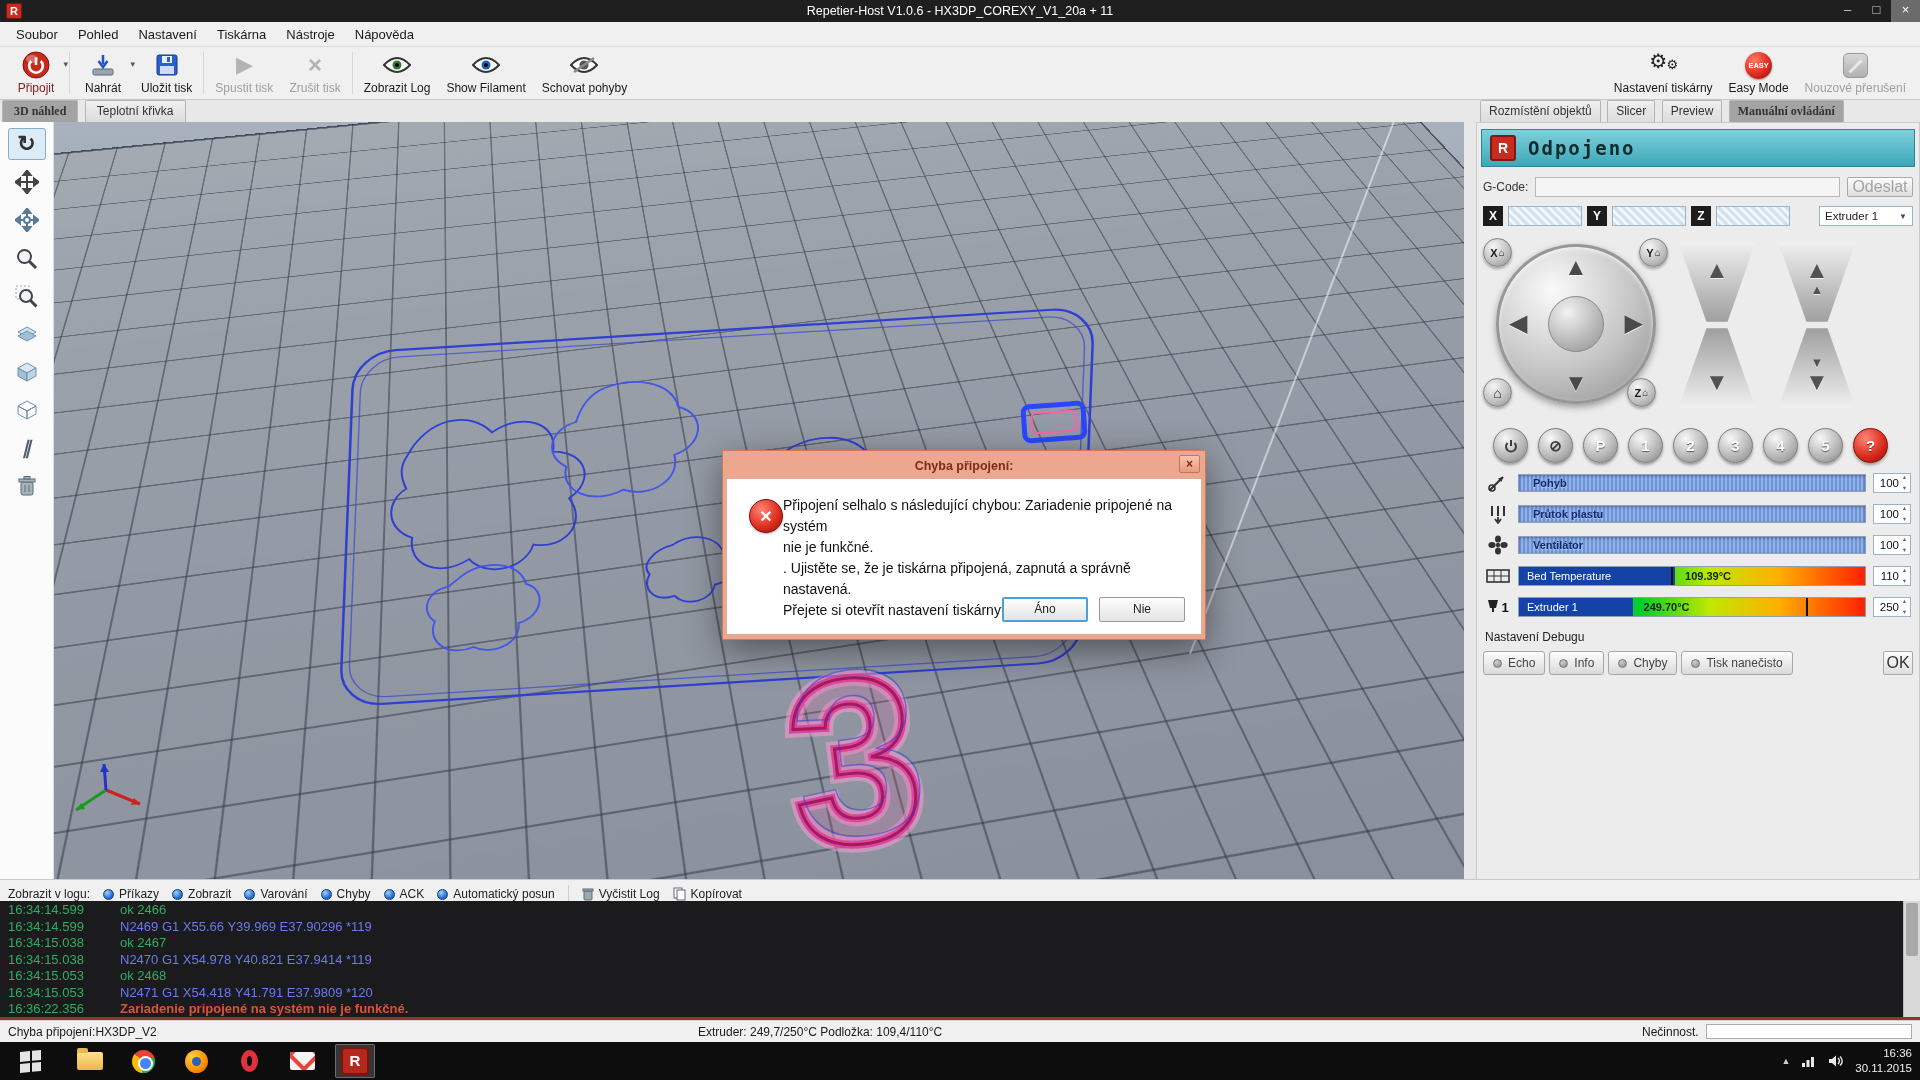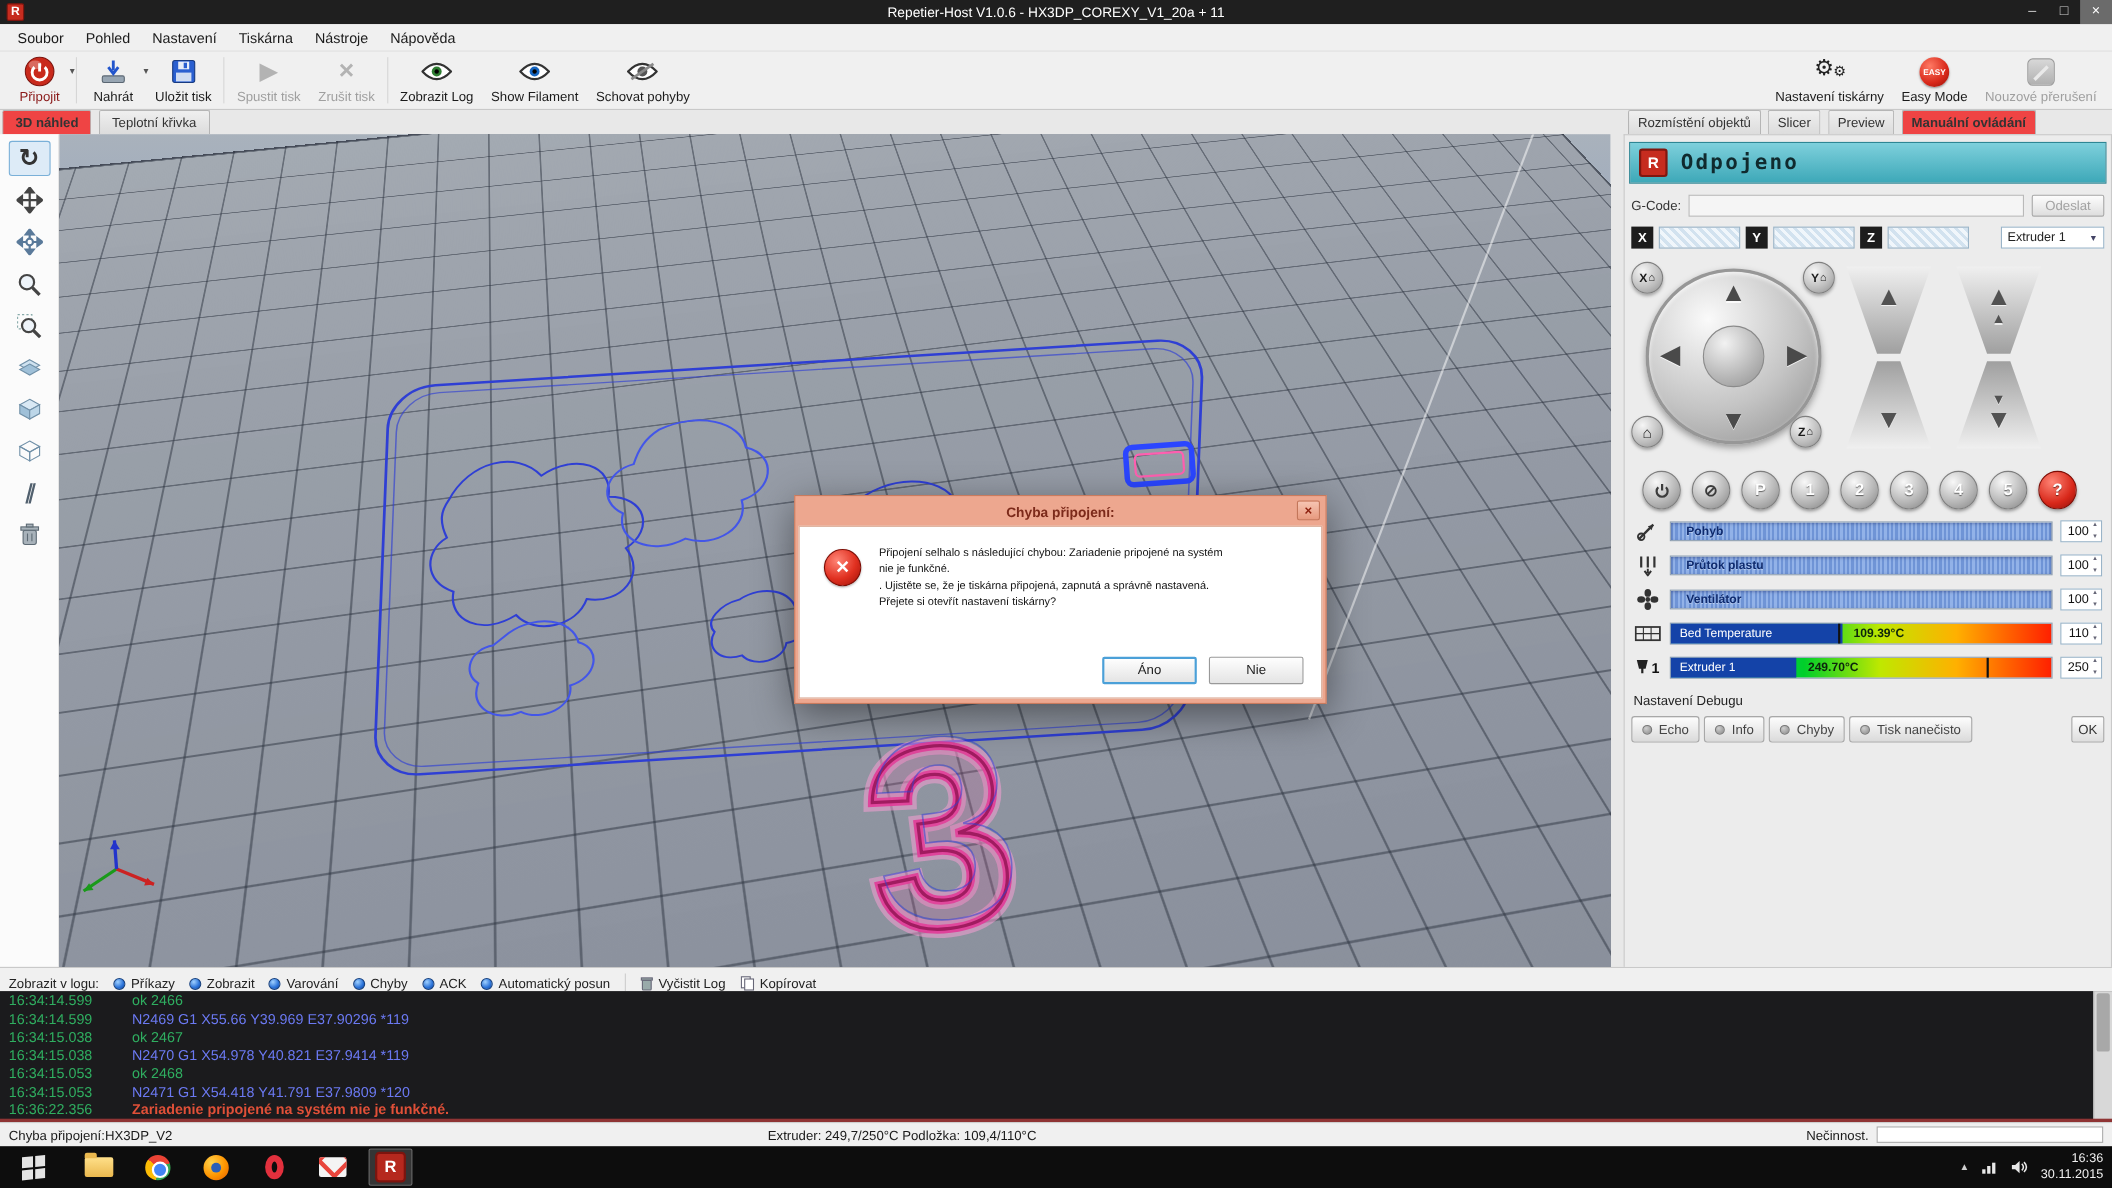--- a/index.html
+++ b/index.html
@@ -33,21 +33,21 @@
   .gears { position:relative; width:28px; height:26px; color:#222; }
   .gears .g1 { position:absolute; left:0; top:-2px; font-size:20px; }
   .gears .g2 { position:absolute; right:-1px; top:6px; font-size:13px; }
   .easyball { width:27px; height:27px; border-radius:50%; background:radial-gradient(circle at 35% 30%, #ff7a64, #d8281a 60%, #8f0f08); color:#fff; font-size:7.5px; font-weight:bold; display:flex; align-items:center; justify-content:center; box-shadow:0 1px 2px rgba(0,0,0,.4); }
   .emerg { width:25px; height:25px; border-radius:5px; background:linear-gradient(#d8d8d8,#b0b0b0); border:1px solid #9a9a9a; position:relative; }
   .emerg::after { content:""; position:absolute; left:3px; top:11px; width:17px; height:3px; background:#e9e9e9; transform:rotate(-45deg); }
 
   
   .tabrow { position:absolute; left:0; top:100px; width:100%; height:22px; }
   .tab { display:inline-block; height:22px; line-height:20px; padding:0 11px; font-size:12px; color:#333; border:1px solid #b5b5b5; border-bottom:none; background:linear-gradient(#efefef,#dcdcdc); border-radius:2px 2px 0 0; margin-right:2px; }
-  .tab.active { background:#ef4444; font-weight:bold; }
+  .tab.active { background:#a3a3a3; font-weight:bold;font-family:Liberation Serif, serif; }
   .ltabs { position:absolute; left:2px; top:0; }
   .rtabs { position:absolute; left:1480px; top:0; white-space:nowrap; }
   .rtabs .tab { padding:0 8px; }
 
   
   .toolstrip { position:absolute; left:0; top:122px; width:54px; height:757px; background:#fbfbfb; border-right:1px solid #ddd; display:flex; flex-direction:column; align-items:center; padding-top:6px; gap:6px; }
   .tool { width:38px; height:32px; display:flex; align-items:center; justify-content:center; border:1px solid transparent; border-radius:3px; }
   .tool.active { background:#ddebf7; border-color:#7ab0d8; }
   .rot-glyph { font-size:22px; font-weight:bold; color:#333; }
   .par-glyph { font-size:18px; font-weight:bold; color:#51606e; font-style:italic; }
@@ -68,34 +68,34 @@
   .paths { position:absolute; inset:0; pointer-events:none; }
 
   
   .dialog { position:absolute; left:722px; top:450px; width:484px; height:190px; background:#eda78f; border:1px solid #c97b5e; box-shadow:0 10px 34px rgba(0,0,0,.45); z-index:40; padding:3px; }
   .dlg-title { height:24px; display:flex; align-items:center; justify-content:center; position:relative; color:#7c2a1a; font-size:12.5px; font-weight:bold; }
   .dlg-close { position:absolute; right:2px; top:1px; width:21px; height:18px; background:linear-gradient(#f6c4b2,#e79a7f); border:1px solid #c3765a; color:#8d1f0d; font-size:12px; font-weight:bold; text-align:center; line-height:16px; border-radius:2px; }
   .dlg-body { position:relative; background:#fff; height:157px; border:1px solid #d9a astonishing; border:1px solid #d9a astonishing; }
   .dlg-body { border:1px solid #dca globally; }
   .dlg-body { border:1px solid #dcae9a; }
   .err-ico { position:absolute; left:22px; top:20px; width:34px; height:34px; border-radius:50%; background:radial-gradient(circle at 35% 30%, #ff8576, #e03020 55%, #9c0f06); border:1px solid #7d0c04; color:#fff; font-size:16px; font-weight:bold; display:flex; align-items:center; justify-content:center; box-shadow:0 1px 2px rgba(0,0,0,.3); }
-  .dlg-text { position:absolute; left:72px; top:16px; right:14px; font-size:10px; color:#111; line-height:1.5; }
+  .dlg-text { position:absolute; left:56px; top:16px; right:14px; font-size:14px; color:#111; line-height:1.5; }
   .dlg-text span { display:block; }
   .dlg-btns { position:absolute; right:16px; bottom:12px; display:flex; gap:11px; }
   .dlg-btn { width:86px; height:25px; background:linear-gradient(#fefefe,#e4e4e4); border:1px solid #999; font-size:12px; color:#222; text-align:center; line-height:23px; border-radius:2px; }
   .dlg-btn.primary { border:2px solid #4ba0d8; line-height:21px; }
 
   
   .rpanel { position:absolute; left:1476px; top:122px; width:444px; height:757px; background:#ececec; border:1px solid #c9c9c9; border-bottom:none; }
   .conn-header { margin:6px 4px 0 4px; height:38px; background:linear-gradient(#7ed0dc,#3da8b8); border:1px solid #2e8694; display:flex; align-items:center; padding-left:8px; }
   .conn-header .appicon2 { width:26px; height:26px; background:#c62c1f; border:2px solid #801710; border-radius:3px; color:#fff; font-weight:bold; font-size:14px; text-align:center; line-height:22px; }
   .conn-status { margin-left:12px; font-family:"DejaVu Sans Mono",monospace; font-weight:bold; font-size:19px; letter-spacing:2px; color:#102a2e; }
   .gcode-row { display:flex; align-items:center; gap:7px; margin:10px 6px 0 6px; font-size:12px; color:#333; }
   .gcode-input { flex:1; height:20px; background:#f5f5f5; border:1px solid #b9b9b9; }
-  .btn { background:linear-gradient(#fdfdfd,#dedede); border:1px solid #a8a8a8; border-radius:2px; font-size:12px; color:#333; text-align:center; }
+  .btn { background:linear-gradient(#fdfdfd,#dedede); border:1px solid #a8a8a8; border-radius:2px; font-size:16px; color:#333; text-align:center; }
   .btn.disabled { color:#a3a3a3; }
   .send-btn { width:66px; height:20px; line-height:18px; }
   .axes-row { display:flex; align-items:center; gap:5px; margin:9px 6px 0 6px; }
   .axchip { width:20px; height:20px; background:#1d1d1d; color:#fff; font-size:12px; font-weight:bold; text-align:center; line-height:20px; }
   .axfield { width:74px; height:20px; border:1px solid #9ab4c8; background:repeating-linear-gradient(45deg,#d2e2ef 0 3px,#f0f6fb 3px 6px); }
   .combo { margin-left:auto; width:94px; height:20px; border:1px solid #9ab4c8; background:#fff; font-size:11.5px; color:#222; display:flex; align-items:center; justify-content:space-between; padding:0 5px; }
   .combo .carr { font-size:8px; color:#446; }
 
   .dpad-zone { position:relative; height:180px; margin-top:10px; }
   .bigpad { position:absolute; left:19px; top:8px; width:160px; height:160px; border-radius:50%; background:radial-gradient(circle at 35% 28%, #fafafa, #c4c4c4 55%, #8d8d8d); border:3px solid #979797; box-shadow:0 3px 7px rgba(0,0,0,.35), inset 0 2px 4px rgba(255,255,255,.7); }

